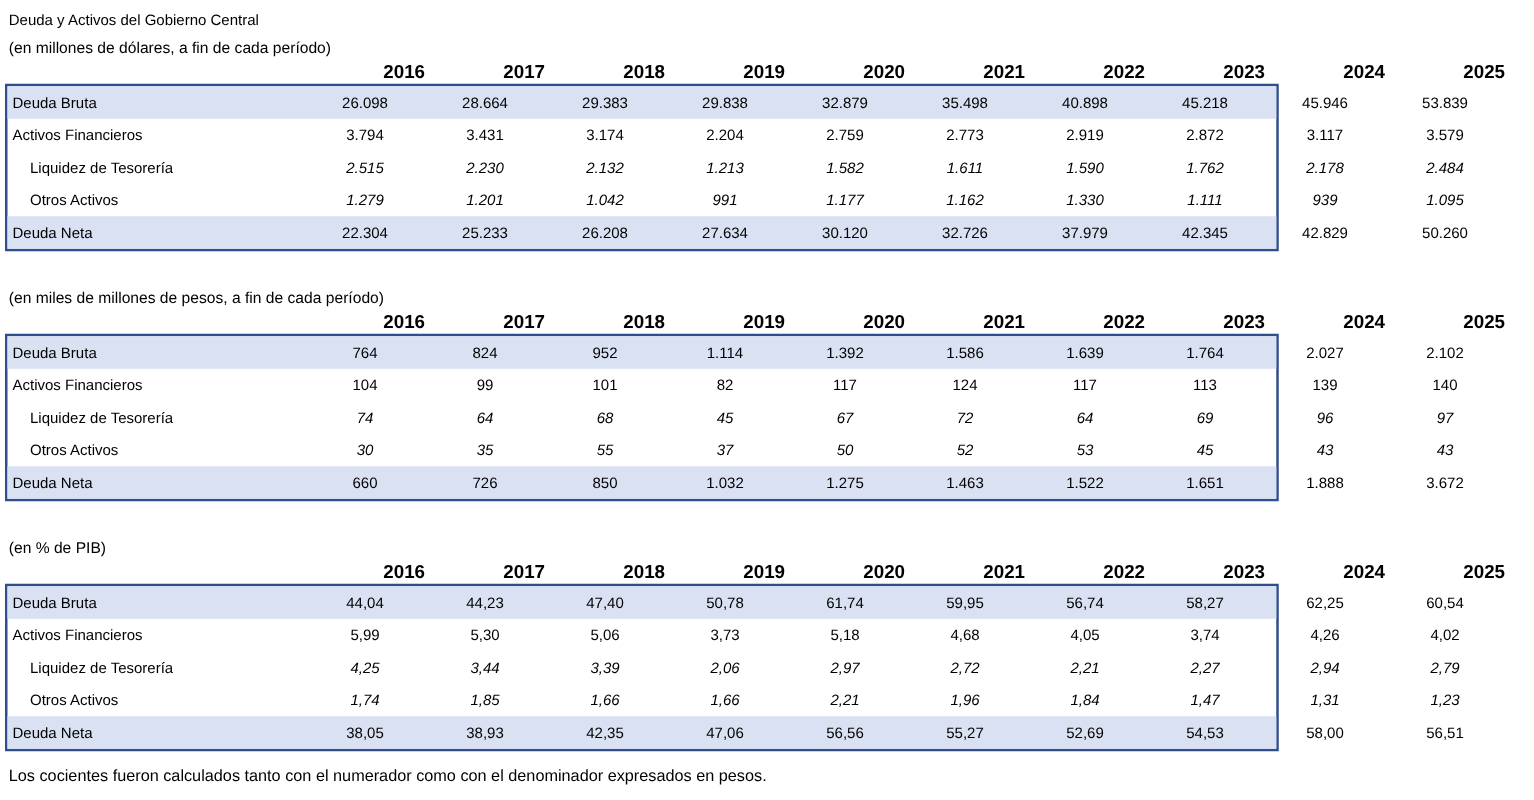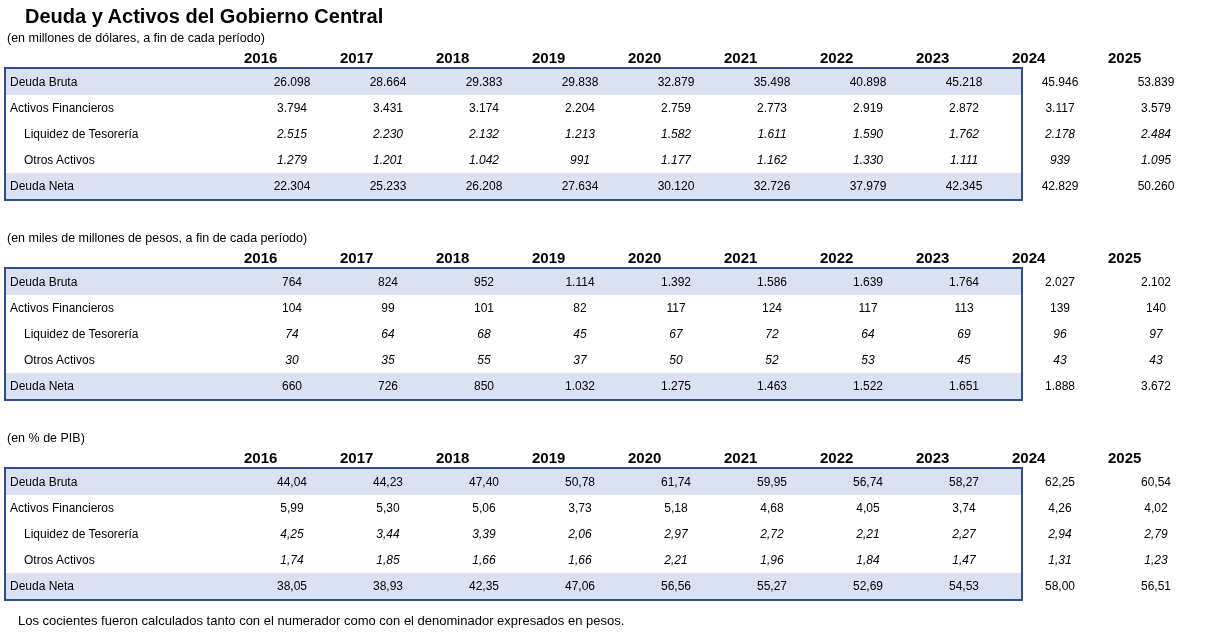--- a/index.html
+++ b/index.html
@@ -5,51 +5,51 @@
   * { box-sizing: border-box; }
   html, body { margin: 0; padding: 0; }
   body {
     width: 1227px; height: 640px;
     background: #ffffff; color: #000000;
     font-family: "Liberation Sans", sans-serif;
     overflow: hidden;
   }
   .page { padding: 7px 5px 0 4px; }
   .title {
-    margin-left: 21px;
-    font-size: 20px; font-weight: 700; line-height: 18px;
+    margin-left: 3px;
+    font-size: 12px; font-weight: 400; line-height: 18px;
   }
   .subtitle {
     margin-left: 3px; margin-top: 6px;
     font-size: 12.5px; line-height: 15px;
   }
   .subtitle.gap { margin-top: 30px; }
   .tbl { width: 1019px; }
   .yr-row, .row {
     display: grid;
     grid-template-columns: 238px repeat(10, 96px) 1fr;
     align-items: center;
   }
   .yr-row {
     height: 21px;
     font-size: 15px; font-weight: 700;
     padding: 0 2px;
   }
-  .ycell { text-align: left; padding-top: 2px; }
+  .ycell { text-align: right; padding-top: 2px; }
   .box {
     border: 2px solid var(--tbl-border, #2f4e8c);
   }
   .row { height: 26px; font-size: 12px; }
   .row.highlight { background: var(--row-fill, #d9e1f2); }
   .label { text-align: left; padding-left: 4px; white-space: nowrap; }
   .val { text-align: center; white-space: nowrap; }
   .row.sub .label { padding-left: 18px; }
   .row.sub .val { font-style: italic; }
   .footnote {
-    margin-left: 14px; margin-top: 12px;
+    margin-left: 3px; margin-top: 12px;
     font-size: 13px; line-height: 16px;
   }
 </style>
 </head>
 <body>
 
 <div class="page">
 
   <div class="title">Deuda y Activos del Gobierno Central</div>
 

